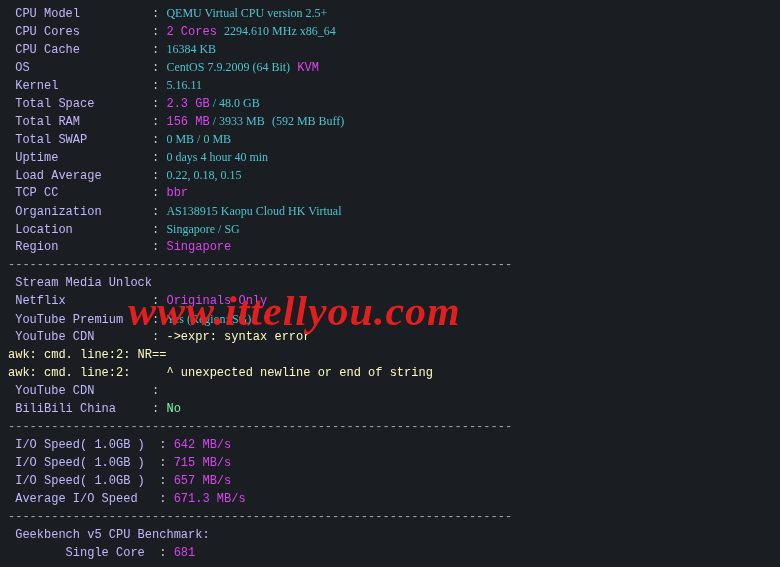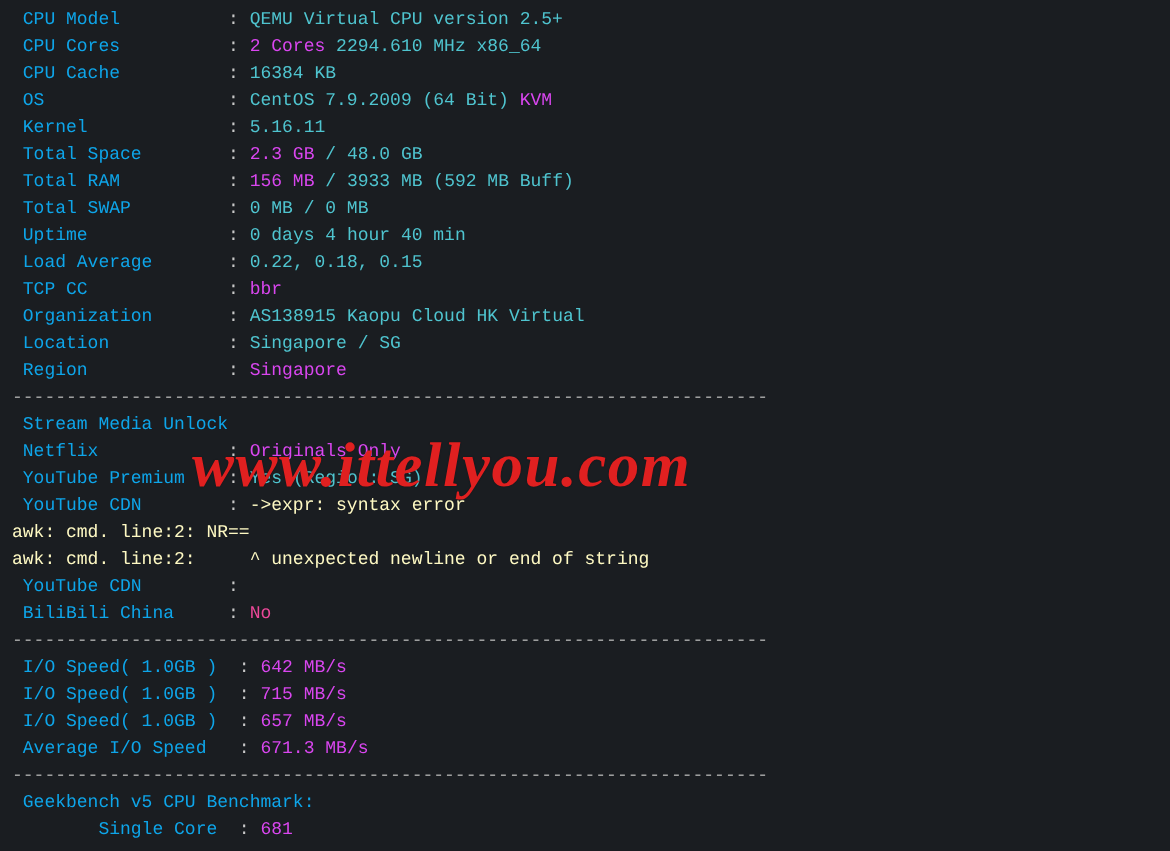--- a/index.html
+++ b/index.html
@@ -15,26 +15,26 @@
     overflow: hidden;
     position: relative;
   }
   .terminal {
     padding: 4px 8px;
   }
   .row {
     white-space: pre;
     height: 18px;
   }
-  .label { color: #0ea5e9; }
+  .label { color: #c4b5fd; }
   .sep   { color: #c8c8c8; }
-  .cyan  { color: #4fc4cf; }
+  .cyan  { color: #4fc4cf; font-family: Liberation Serif, serif; }
   .yel   { color: #d946ef; }
   .grey  { color: #fef9c3; }
-  .red   { color: #ec4899; }
+  .red   { color: #86efac; }
   .dash  { color: #a8a8a8; }
   .watermark {
     position: absolute;
     top: 280px;
     left: 128px;
     font-family: Liberation Serif, serif;
     font-size: 42px;
     font-weight: bold;
     font-style: italic;
     color: #e02020;

